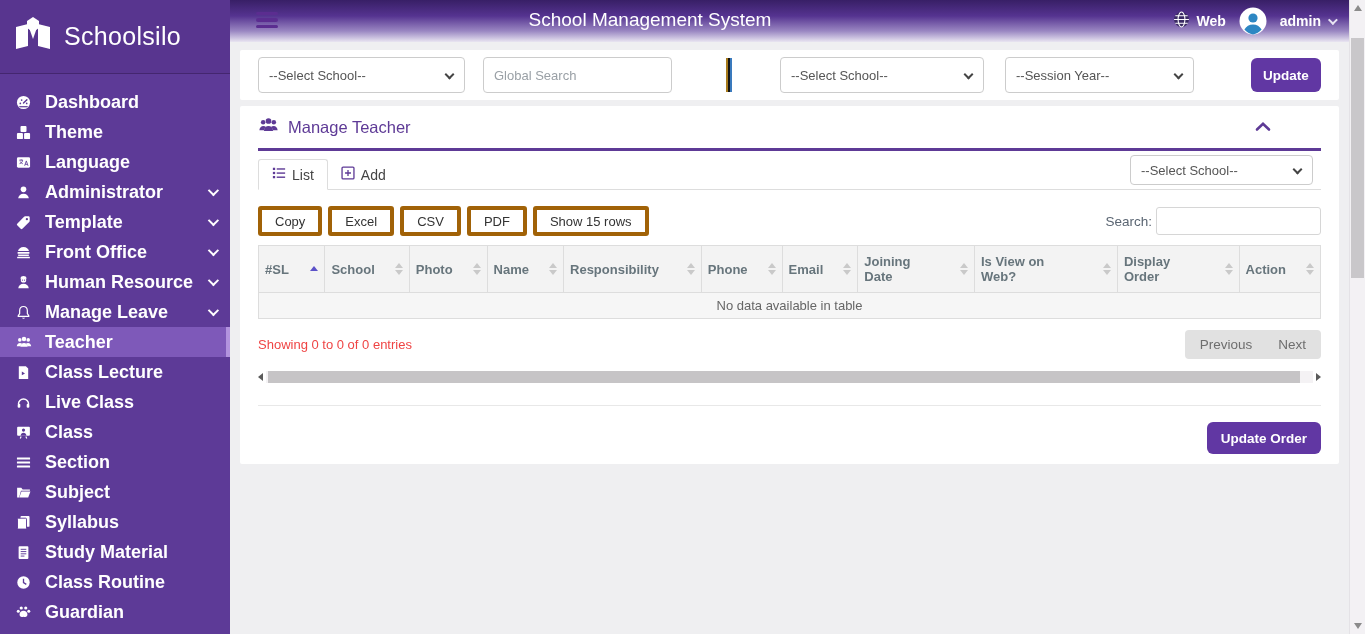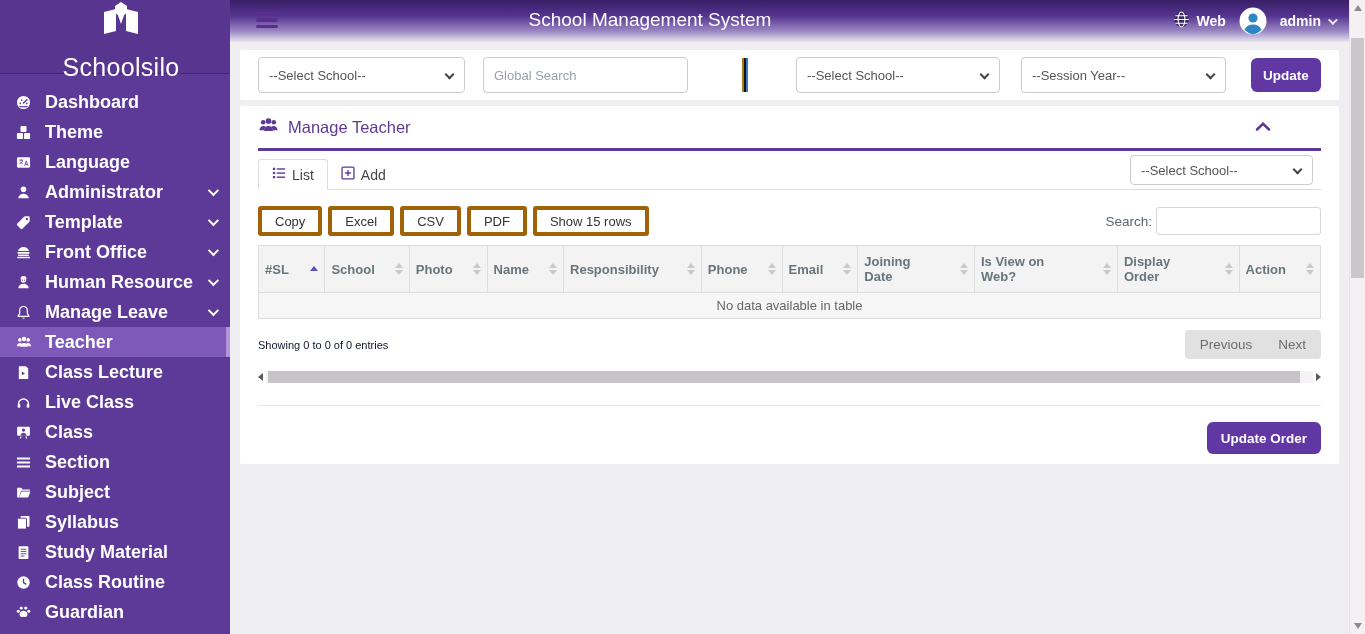--- a/index.html
+++ b/index.html
@@ -3,21 +3,21 @@
 <meta charset="utf-8">
 <style>
   * { box-sizing: border-box; margin: 0; padding: 0; }
   html,body { width:1365px; height:634px; overflow:hidden; }
   body { font-family:"Liberation Sans", sans-serif; font-size:13px; background:#efeff1; }
   .app { display:flex; width:1365px; height:634px; position:relative; }
 
   
   .sidebar { width:230px; background:#5d3a97; flex-shrink:0; z-index:3; }
   .logo { height:74px; display:flex; align-items:center; gap:10px; padding-left:12px;
-          border-bottom:1px solid #44266f; background:#58358f;flex-direction:column; }
+          border-bottom:1px solid #44266f; background:#58358f; }
   .logo-text { color:#fff; font-size:25px; letter-spacing:.3px; }
   .side-nav { padding-top:13px; }
   .side-item { height:30px; display:flex; align-items:center; gap:13px; padding:0 14px 0 15px;
                color:#fff; font-weight:bold; font-size:18px; cursor:pointer; position:relative; }
   .side-item.active { background:#7e59b9; }
   .side-item.active::after { content:""; position:absolute; right:0; top:0; bottom:0; width:4px; background:#b293de; }
   .side-icon { width:17px; display:flex; justify-content:center; }
   .side-icon svg { display:block; }
   .side-chev { margin-left:auto; width:8px; height:8px; border-right:2px solid #fff; border-bottom:2px solid #fff;
                transform:rotate(45deg) translateY(-2px); }
@@ -41,21 +41,21 @@
 
   
   .filterbar { background:#fff; height:50px; display:flex; align-items:center; padding:0 18px;
                border-radius:2px; margin-bottom:6px; }
   .select-wrap { position:relative; }
   .select-wrap select { appearance:none; -webkit-appearance:none; width:100%; height:36px; border:1px solid #ccc;
                border-radius:4px; background:#fff; color:#555; font-size:13px; padding:0 26px 0 10px;
                font-family:"Liberation Sans",sans-serif; }
   .select-wrap .sel-chev { position:absolute; right:12px; top:14px; width:7px; height:7px; pointer-events:none;
                border-right:2px solid #444; border-bottom:2px solid #444; transform:rotate(45deg); }
-  .w207{width:207px;} .w205{width:205px;} .w204{width:204px;} .w183{width:183px;}
+  .w207{width:207px;} .w205{width:189px;} .w204{width:204px;} .w183{width:183px;}
   .text-input { height:36px; border:1px solid #ccc; border-radius:4px; padding:0 10px; font-size:13px;
                 color:#555; font-family:"Liberation Sans",sans-serif; }
   .text-input::placeholder { color:#9aa0a6; }
   .cursor-bar { width:2px; height:34px; background:#141414; margin-left:56px;
                 box-shadow:-2px 0 0 #a87b1c, 2px 0 0 #3a7abd; }
   .btn-purple { background:#6137a3; color:#fff; border:none; border-radius:6px; height:34px;
                 font-size:13.5px; font-weight:bold; cursor:pointer; font-family:"Liberation Sans",sans-serif; }
   .update-btn { width:70px; margin-left:auto; }
 
   
@@ -87,21 +87,21 @@
   .sort { display:flex; flex-direction:column; flex-shrink:0; }
   .tri { display:block; width:0; height:0; border-left:4px solid transparent; border-right:4px solid transparent; }
   .tu { border-bottom:5px solid #c9c9c9; margin-bottom:2px; }
   .td2 { border-top:5px solid #c9c9c9; }
   .tu.on { border-bottom-color:#5b51c8; }
   td.empty-cell { background:#f6f6f6; border:1px solid #ddd; text-align:center; color:#666; padding:5px; font-size:13px; }
   .col0{width:6.3%}.col1{width:6.6%}.col2{width:7%}.col3{width:6.6%}.col4{width:13.2%}.col5{width:6.6%}
   .col6{width:7.1%}.col7{width:11.8%}.col8{width:15.3%}.col9{width:12.4%}.col10{width:7.1%}
 
   .table-footer { margin-top:11px; display:flex; align-items:center; }
-  .showing { color:#0f172a; font-size:11px; }
+  .showing { color:#ef4444; font-size:13px; }
   .pagination { margin-left:auto; background:#e1e1e1; border-radius:4px; padding:7px 15px; display:flex; gap:26px; }
   .page-link { color:#6e6e6e; font-size:13.5px; cursor:pointer; }
 
   .hscroll { margin-top:11px; height:14px; display:flex; align-items:center; }
   .hs-arrow { width:0; height:0; border-top:4px solid transparent; border-bottom:4px solid transparent; cursor:pointer; }
   .hs-left { border-right:5px solid #5a5a5a; margin-right:3px; }
   .hs-right { border-left:5px solid #5a5a5a; margin-left:3px; }
   .hs-track { flex:1; height:12px; background:#f4f2f4; position:relative; }
   .hs-thumb { position:absolute; left:2px; right:13px; top:0; height:12px; background:#c6c4c6; cursor:grab; }
 

